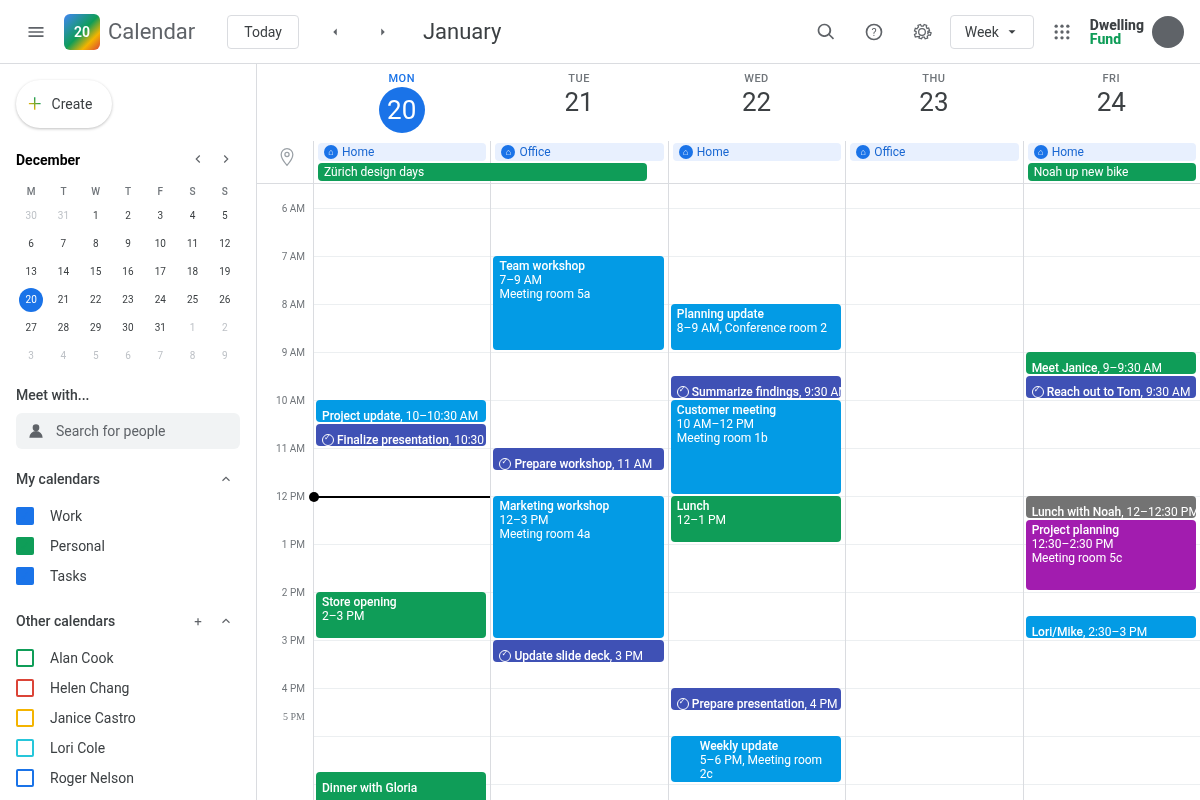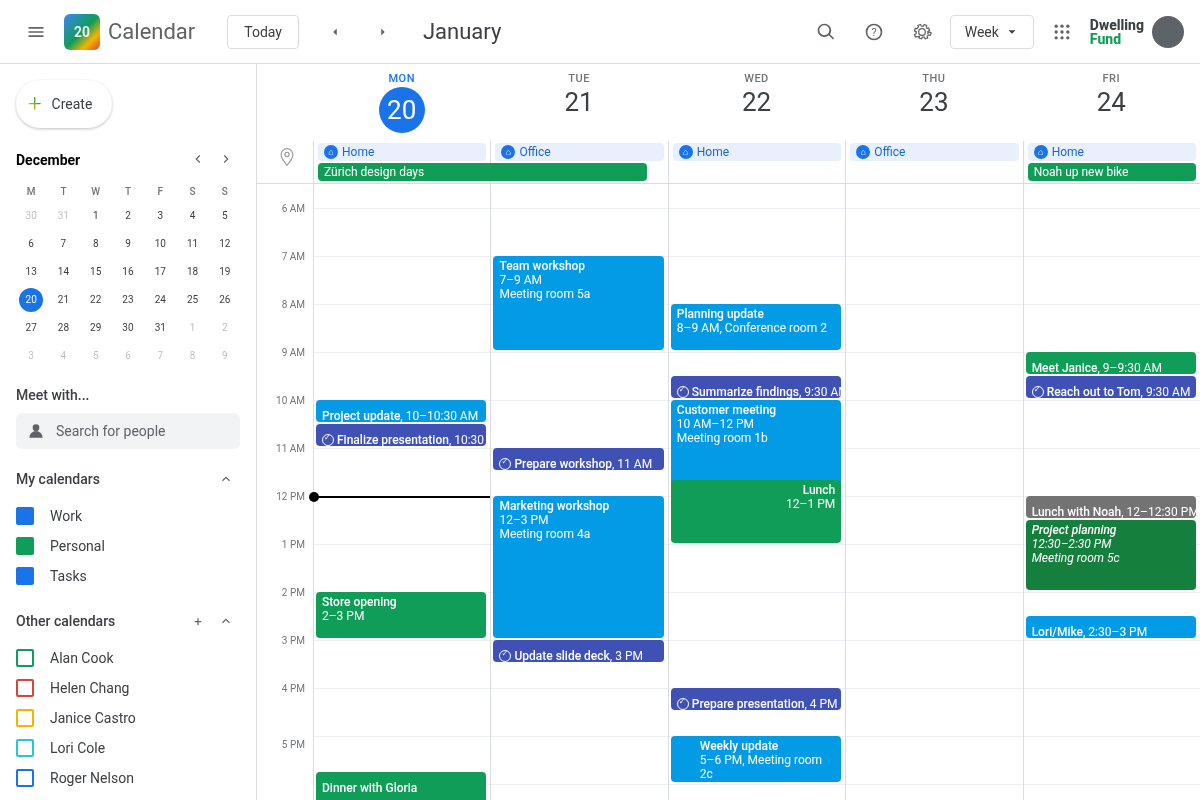--- a/index.html
+++ b/index.html
@@ -348,21 +348,21 @@
               <div class="h-lbl" style="top: 72px;">7 AM</div>
               <div class="h-lbl" style="top: 120px;">8 AM</div>
               <div class="h-lbl" style="top: 168px;">9 AM</div>
               <div class="h-lbl" style="top: 216px;">10 AM</div>
               <div class="h-lbl" style="top: 264px;">11 AM</div>
               <div class="h-lbl" style="top: 312px;">12 PM</div>
               <div class="h-lbl" style="top: 360px;">1 PM</div>
               <div class="h-lbl" style="top: 408px;">2 PM</div>
               <div class="h-lbl" style="top: 456px;">3 PM</div>
               <div class="h-lbl" style="top: 504px;">4 PM</div>
-              <div class="h-lbl" style="top: 560px;">5 PM</div>
+              <div class="h-lbl" style="top: 532px; font-family: Liberation Serif, serif;">5 PM</div>
             </div>
           <div class="cols" id="cols" style="height: 624px;">
               <div class="hr-line" style="top: 24px;"></div>
               <div class="hr-line" style="top: 72px;"></div>
               <div class="hr-line" style="top: 120px;"></div>
               <div class="hr-line" style="top: 168px;"></div>
               <div class="hr-line" style="top: 216px;"></div>
               <div class="hr-line" style="top: 264px;"></div>
               <div class="hr-line" style="top: 312px;"></div>
               <div class="hr-line" style="top: 360px;"></div>
@@ -383,30 +383,30 @@
               <div class="col">
                 <div class="evt" style="top: 72px; height: 94px; background: rgb(3, 155, 229);"><span class="t">Team workshop</span><div>7–9 AM</div><div>Meeting room 5a</div></div>
                 <div class="evt slim" style="top: 264px; height: 22px; background: rgb(63, 81, 181);"><span class="task-ic"></span><span class="t">Prepare workshop</span>, 11 AM</div>
                 <div class="evt" style="top: 312px; height: 142px; background: rgb(3, 155, 229);"><span class="t">Marketing workshop</span><div>12–3 PM</div><div>Meeting room 4a</div></div>
                 <div class="evt slim" style="top: 456px; height: 22px; background: rgb(63, 81, 181);"><span class="task-ic"></span><span class="t">Update slide deck</span>, 3 PM</div>
               </div>
               <div class="col">
                 <div class="evt" style="top: 120px; height: 46px; background: rgb(3, 155, 229);"><span class="t">Planning update</span><div>8–9 AM, Conference room 2</div></div>
                 <div class="evt slim" style="top: 192px; height: 22px; background: rgb(63, 81, 181);"><span class="task-ic"></span><span class="t">Summarize findings</span>, 9:30 AM</div>
                 <div class="evt" style="top: 216px; height: 94px; background: rgb(3, 155, 229);"><span class="t">Customer meeting</span><div>10 AM–12 PM</div><div>Meeting room 1b</div></div>
-                <div class="evt" style="top: 296px; height: 63px; background: rgb(15, 157, 88); text-align: right;"><span class="t">Lunch</span><div>12–1 PM</div></div>
+                <div class="evt" style="top: 312px; height: 46px; background: rgb(15, 157, 88);"><span class="t">Lunch</span><div>12–1 PM</div></div>
                 <div class="evt slim" style="top: 504px; height: 22px; background: rgb(63, 81, 181);"><span class="task-ic"></span><span class="t">Prepare presentation</span>, 4 PM</div>
                 <div class="evt" style="top: 552px; height: 46px; background: rgb(3, 155, 229); padding-left: 29px;"><span class="t">Weekly update</span><div>5–6 PM, Meeting room 2c</div></div>
               </div>
               <div class="col"></div>
               <div class="col">
                 <div class="evt slim" style="top: 168px; height: 22px; background: rgb(15, 157, 88);"><span class="t">Meet Janice</span>, 9–9:30 AM</div>
                 <div class="evt slim" style="top: 192px; height: 22px; background: rgb(63, 81, 181);"><span class="task-ic"></span><span class="t">Reach out to Tom</span>, 9:30 AM</div>
                 <div class="evt slim" style="top: 312px; height: 22px; background: #737373;"><span class="t">Lunch with Noah</span>, 12–12:30 PM</div>
-                <div class="evt" style="top: 336px; height: 70px; background: #15803d; font-style: italic;"><span class="t">Project planning</span><div>12:30–2:30 PM</div><div>Meeting room 5c</div></div>
+                <div class="evt" style="top: 336px; height: 70px; background: #a21caf;"><span class="t">Project planning</span><div>12:30–2:30 PM</div><div>Meeting room 5c</div></div>
                 <div class="evt slim" style="top: 432px; height: 22px; background: rgb(3, 155, 229);"><span class="t">Lori/Mike</span>, 2:30–3 PM</div>
               </div>
             </div>
         </div>
       </div>
     </div>
   </div>
 </div>
 
 </body></html>

